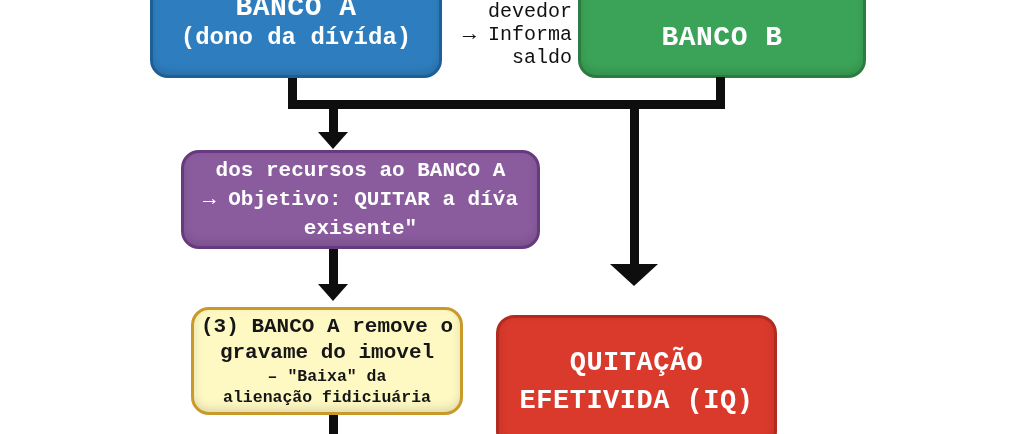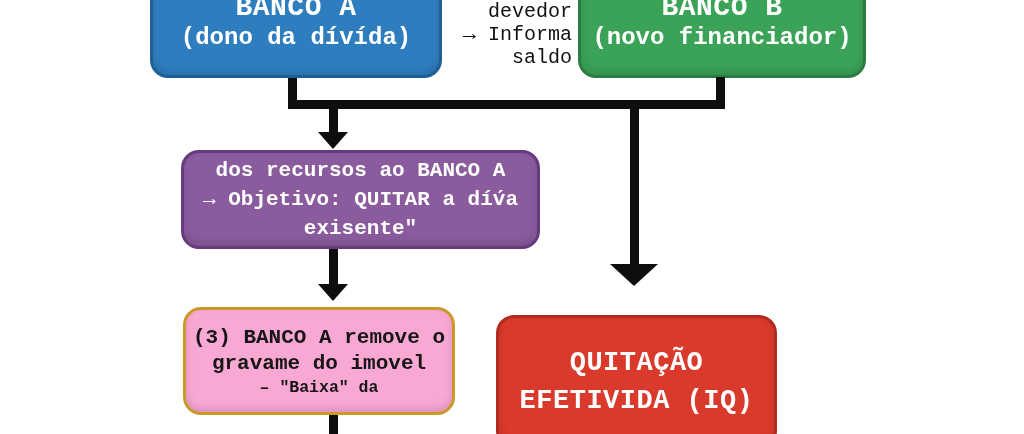--- a/index.html
+++ b/index.html
@@ -34,21 +34,20 @@
 
 <div id="stage">
 
   <div id="banco-a" class="node" style="left: 150px; top: -48px; width: 292px; height: 126px; background-color: rgb(46, 126, 191); border-color: rgb(30, 95, 149); color: rgb(255, 255, 255);">
     <div class="title">BANCO A</div>
     <div class="subtitle">(dono da dívída)</div>
   </div>
 
   <div id="banco-b" class="node" style="left: 578px; top: -48px; width: 288px; height: 126px; background-color: rgb(59, 163, 87); border-color: rgb(44, 123, 65); color: rgb(255, 255, 255);">
     <div class="title">BANCO B</div>
-    <div class="subtitle">(novo financiador)</div>
   </div>
 
   <div id="saldo-label" style="color: rgb(17, 17, 17);">
     <div>devedor</div>
     <div><span class="arr">→</span> <span>Informa saldo</span></div>
   </div>
 
   <div class="conn" style="left: 288px; top: 78px; width: 9px; height: 31px; background-color: rgb(14, 14, 14);"></div>
   <div class="conn" style="left: 288px; top: 100px; width: 437px; height: 9px; background-color: rgb(14, 14, 14);"></div>
   <div class="conn" style="left: 716px; top: 77px; width: 9px; height: 32px; background-color: rgb(14, 14, 14);"></div>
@@ -60,24 +59,25 @@
   <div class="tri" style="left:610px;top:264px;border-left:24px solid transparent;border-right:24px solid transparent;border-top:22px solid #0e0e0e;"></div>
 
   <div id="envia-recursos" class="node" style="left: 181px; top: 150px; width: 359px; height: 99px; background-color: rgb(138, 92, 158); border-color: rgb(103, 57, 127); color: rgb(255, 255, 255);">
     <div>dos recursos ao BANCO A</div>
     <div>→ Objetivo: QUITAR a dív́a exisente"</div>
   </div>
 
   <div class="conn" style="left: 329px; top: 249px; width: 9px; height: 37px; background-color: rgb(14, 14, 14);"></div>
   <div class="tri" style="left:318px;top:284px;border-left:15px solid transparent;border-right:15px solid transparent;border-top:17px solid #0e0e0e;"></div>
 
-  <div id="remove-gravame" class="node" style="left: 183px; top: 307px; width: 272px; height: 108px; background-color: #f9a8d4; border-color: rgb(201, 153, 42); color: rgb(22, 22, 22);">
+  <div id="remove-gravame" class="node" style="left: 191px; top: 307px; width: 272px; height: 108px; background-color: #fef9c3; border-color: rgb(201, 153, 42); color: rgb(22, 22, 22);">
     <div class="big">(3) BANCO A remove o</div>
     <div class="big">gravame do imovel</div>
     <div class="small">– "Baixa" da</div>
+    <div class="small">alienação fidiciuária</div>
   </div>
 
   <div id="quitacao" class="node" style="left: 496px; top: 289px; width: 281px; height: 134px; background-color: rgb(217, 58, 44); border-color: rgb(179, 42, 30); color: #ffffff; margin-top: 26px;">
     <div>QUITAÇÃO</div>
     <div>EFETIVIDA (IQ)</div>
   </div>
 
   <div class="conn" style="left: 329px; top: 415px; width: 9px; height: 19px; background-color: rgb(14, 14, 14);"></div>
 
 </div>

